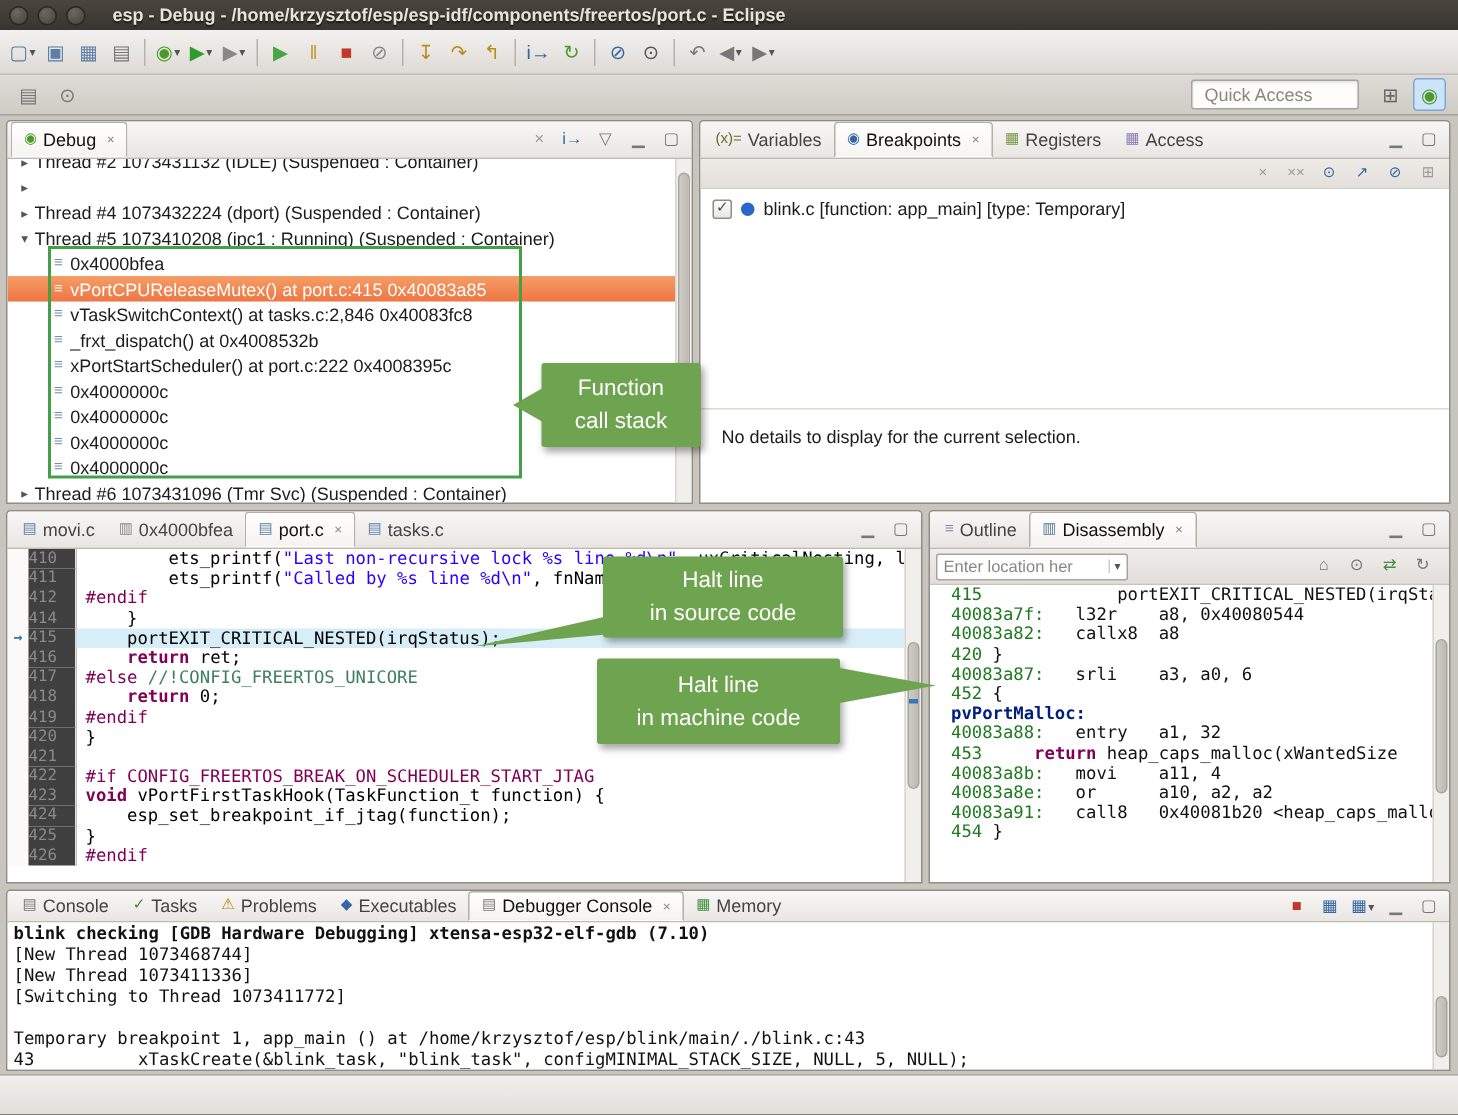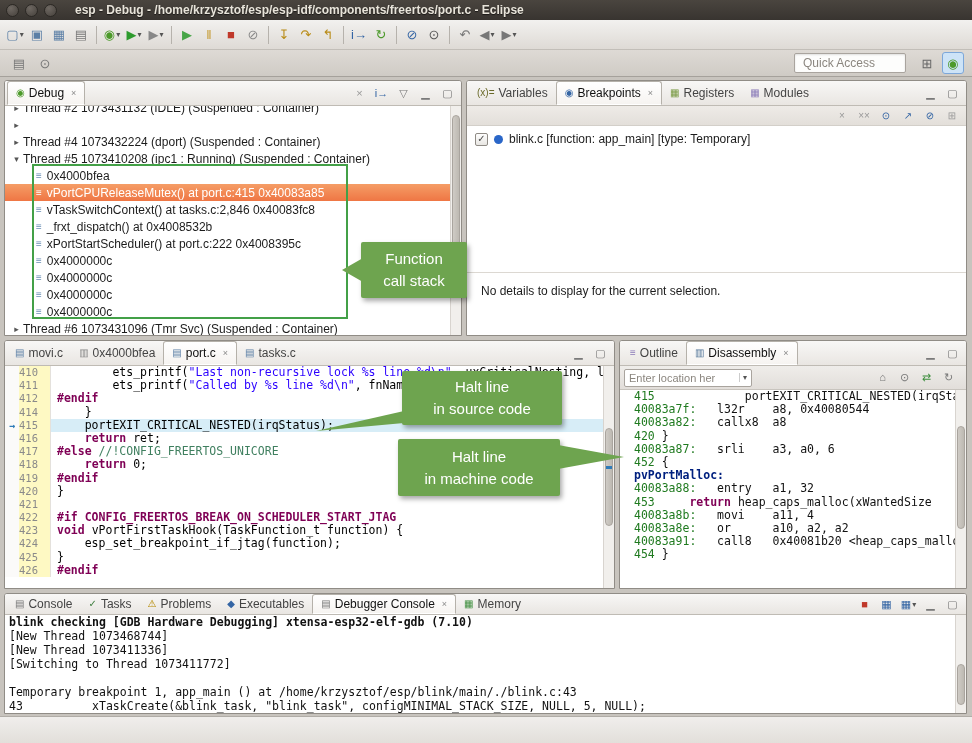--- a/index.html
+++ b/index.html
@@ -79,26 +79,26 @@
   .bp-divider { position:absolute; left:0; right:0; top:146px; height:1px; background:#dcd8d2; }
   .bp-empty { position:absolute; left:14px; top:158px; font-size:12px; color:#1c1c1c; }
 
   
   #ed-code { position:absolute; left:0; right:11px; top:25px; bottom:0; overflow:hidden; background:#fff; }
   .eline { display:flex; height:13.2px; line-height:13.2px;
            font-family:"DejaVu Sans Mono",monospace; font-size:11.5px; white-space:pre; }
   .emark { width:14px; flex:none; background:#fbfaf9; text-align:center; color:#2f7bb9;
            font-size:10px; font-weight:bold; }
   .lnum { width:32px; flex:none; text-align:right; padding-right:23px; color:#8a8a8a;
-          background:#fef9c3; border-right:1px solid #e4e1dc; font-size:10.5px; }
+          background:#404040; border-right:1px solid #e4e1dc; font-size:10.5px; }
   .ecode { flex:1; padding-left:6px; color:#000; }
   .eline.halt .ecode { background:var(--halt-src,#d7edf7); }
   .str { color:#2a00ff; }
   .kw  { color:#7f0055; font-weight:bold; }
-  .pp  { color:#7f0055; font-weight:bold;margin-top:20px; }
+  .pp  { color:#7f0055; font-weight:normal;margin-top:20px; }
   .com { color:#3f7f5f; }
 
   
   .locbar { height:24px; background:linear-gradient(#efedea,#e2deda); border-bottom:1px solid #c8c4be;
             display:flex; align-items:center; padding:0 4px; gap:4px; }
   .locbox { width:128px; height:18px; background:#fff; border:1px solid #a9a49e; border-radius:2px;
             display:flex; align-items:center; padding:0 4px; }
   .loctext { flex:1; color:#8b867f; font-size:11px; white-space:nowrap; overflow:hidden; }
   .locdd { font-size:8px; color:#555; border-left:1px solid #ccc; padding-left:3px; }
   #dis-rows { position:absolute; left:0; right:11px; top:49px; bottom:0; overflow:hidden; background:#fff; }
@@ -355,21 +355,21 @@
             <span class="ticon" style="color: rgb(52, 101, 164);">◉</span>
             <span class="tlabel">Breakpoints</span>
             <span class="tclose">×</span>
           </span>
           <span class="tab">
             <span class="ticon" style="color: rgb(118, 152, 63);">▦</span>
             <span class="tlabel">Registers</span>
           </span>
           <span class="tab">
             <span class="ticon" style="color: rgb(138, 122, 184);">▦</span>
-            <span class="tlabel">Modules</span>
+            <span class="tlabel">Access</span>
           </span>
         </span>
       <span class="hicons" id="bp-window-icons">
           <span class="tbtn">
             <span class="g" style="color: rgb(119, 119, 119);">▁</span>
           </span>
           <span class="tbtn">
             <span class="g" style="color: rgb(119, 119, 119);">▢</span>
           </span>
         </span>

